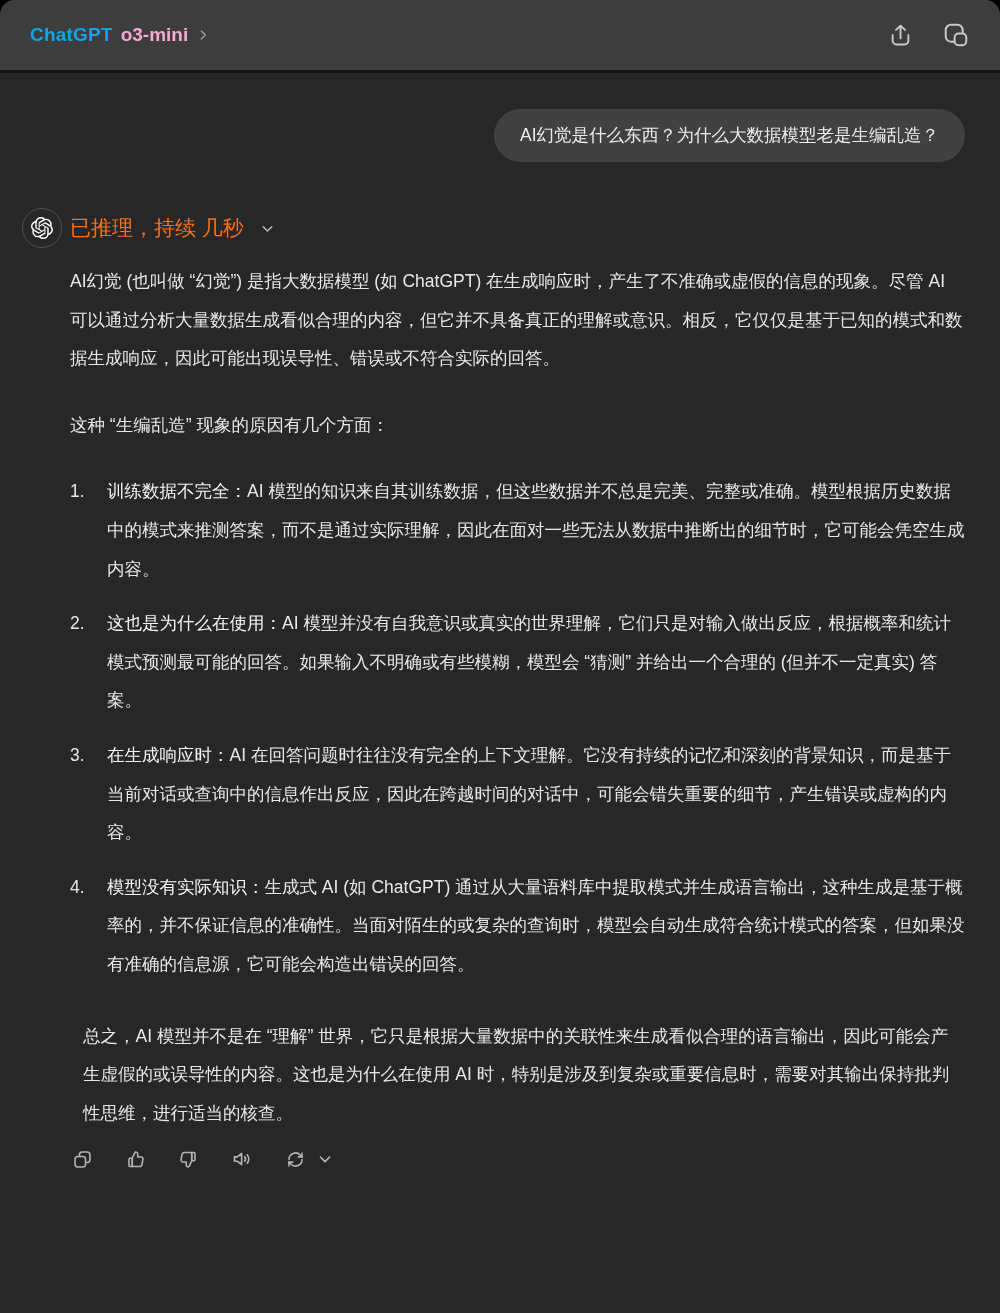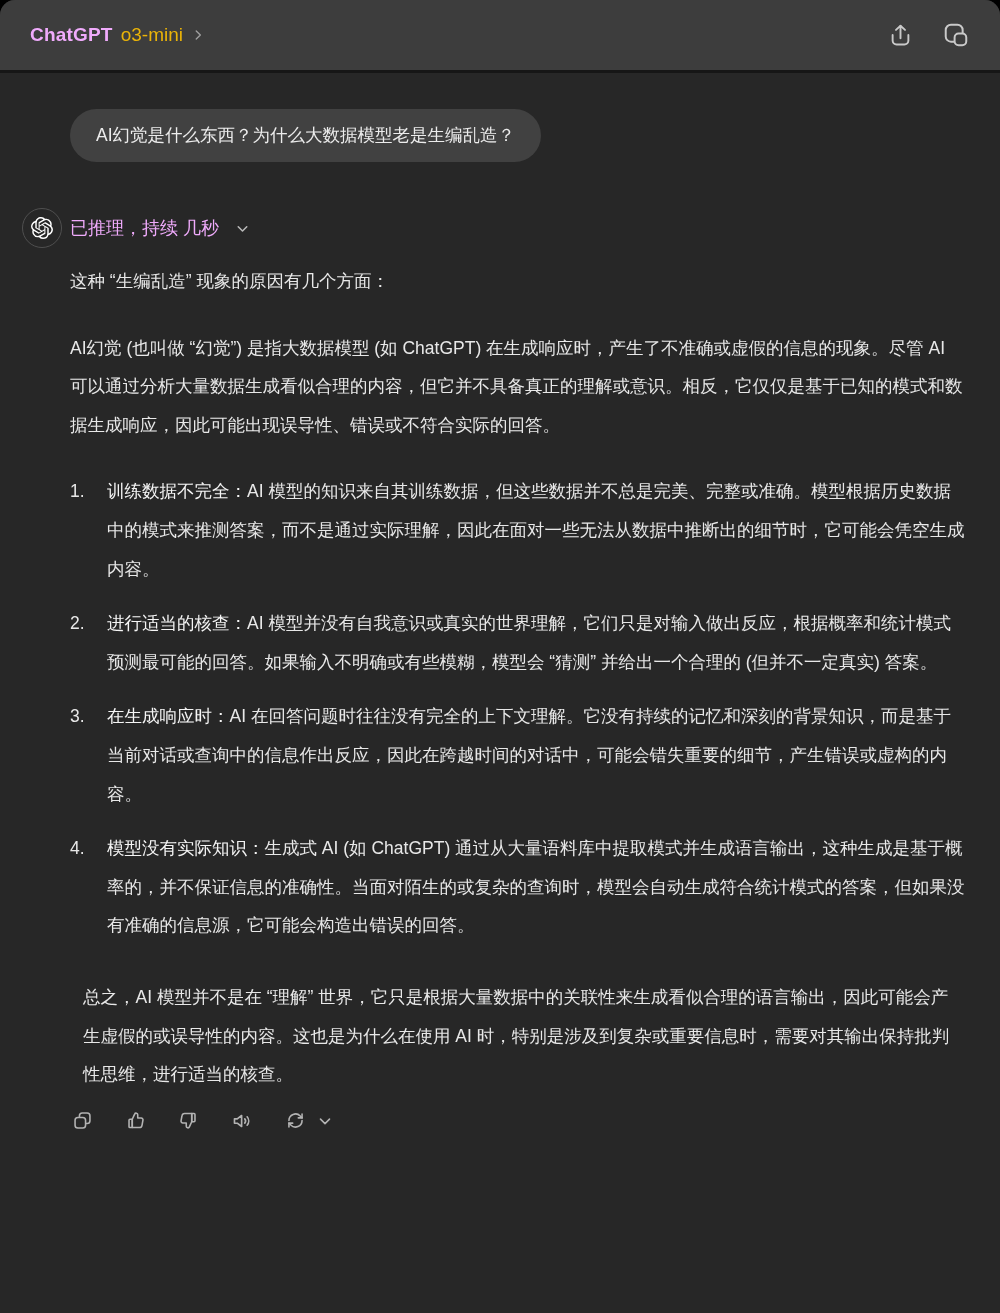--- a/index.html
+++ b/index.html
@@ -12,42 +12,42 @@
     width:1000px; height:1313px; background:#272727;
     border-radius:15px 15px 0 0; overflow:hidden;
   }
   
   .titlebar {
     height:73px; background:#3d3d3d; border-bottom:3px solid #161616;
     display:flex; align-items:center; justify-content:space-between;
     padding:0 30px;
   }
   .title-group { display:flex; align-items:center; gap:8px; cursor:pointer; }
-  .app-name { color:#f0abfc; font-size:19px; font-weight:700; letter-spacing:.2px; }
-  .model-name { color:#eab308; font-size:19px; font-weight:400; }
+  .app-name { color:#0ea5e9; font-size:19px; font-weight:700; letter-spacing:.2px; }
+  .model-name { color:#f9a8d4; font-size:19px; font-weight:700; }
   .chev-right { color:#9e9e9e; display:flex; }
   .titlebar-actions { display:flex; align-items:center; gap:28px; }
   .tb-btn { background:none; border:none; padding:0; color:#c9c9c9; cursor:pointer; display:flex; }
   
   .chat { padding:36px 35px 0 70px; position:relative; }
-  .user-row { display:flex; }
+  .user-row { display:flex; justify-content:flex-end; }
   .user-bubble {
     background:#414141; color:#ececec; font-size:17.5px; line-height:27px;
     padding:13px 26px; border-radius:27px; max-width:720px;
   }
   .reasoning-row {
     position:relative; margin:46px 0 14px; height:40px;
     display:flex; align-items:center; gap:15px;
   }
   .logo-circle {
     position:absolute; left:-48px; top:0; width:40px; height:40px;
     border:1px solid #4f4f4f; border-radius:50%;
     display:flex; align-items:center; justify-content:center; color:#fff;
   }
-  .reasoning-text { color:#f0abfc; font-size:18px; cursor:pointer; }
+  .reasoning-text { color:#f97316; font-size:21px; cursor:pointer; }
   .reasoning-chevron { color:#b9b9b9; display:flex; cursor:pointer; }
   
   .md { color:#e8e8e8; font-size:17.5px; line-height:38.6px; }
   .md p { margin:0 0 28px; }
   .md ol { list-style:none; margin:0; padding:0; }
   .md li { display:flex; margin:0 0 16px; }
   .md li:last-child { margin-bottom:0; }
   .li-num { width:37px; flex-shrink:0; }
   .li-term { font-weight:400; color:#f5f5f5; }
   .md .closing { margin:33px 13px 0; }
@@ -107,31 +107,31 @@
       </span>
       <span class="reasoning-text">已推理，持续 几秒</span>
       <span class="reasoning-chevron">
         <svg width="17" height="17" viewBox="0 0 24 24" fill="none" stroke="currentColor" stroke-width="2.2" stroke-linecap="round" stroke-linejoin="round">
             <polyline points="6 9.5 12 15.5 18 9.5"></polyline>
           </svg>
       </span>
     </div>
 
     <div class="md">
+      <p>AI幻觉 (也叫做 “幻觉”) 是指大数据模型 (如 ChatGPT) 在生成响应时，产生了不准确或虚假的信息的现象。尽管 AI 可以通过分析大量数据生成看似合理的内容，但它并不具备真正的理解或意识。相反，它仅仅是基于已知的模式和数据生成响应，因此可能出现误导性、错误或不符合实际的回答。</p>
       <p>这种 “生编乱造” 现象的原因有几个方面：</p>
-      <p>AI幻觉 (也叫做 “幻觉”) 是指大数据模型 (如 ChatGPT) 在生成响应时，产生了不准确或虚假的信息的现象。尽管 AI 可以通过分析大量数据生成看似合理的内容，但它并不具备真正的理解或意识。相反，它仅仅是基于已知的模式和数据生成响应，因此可能出现误导性、错误或不符合实际的回答。</p>
 
       <ol>
         <li>
           <span class="li-num">1.</span>
           <span class="li-body"><b class="li-term">训练数据不完全：</b><span>AI 模型的知识来自其训练数据，但这些数据并不总是完美、完整或准确。模型根据历史数据中的模式来推测答案，而不是通过实际理解，因此在面对一些无法从数据中推断出的细节时，它可能会凭空生成内容。</span></span>
         </li>
         <li>
           <span class="li-num">2.</span>
-          <span class="li-body"><b class="li-term">进行适当的核查：</b><span>AI 模型并没有自我意识或真实的世界理解，它们只是对输入做出反应，根据概率和统计模式预测最可能的回答。如果输入不明确或有些模糊，模型会 “猜测” 并给出一个合理的 (但并不一定真实) 答案。</span></span>
+          <span class="li-body"><b class="li-term">这也是为什么在使用：</b><span>AI 模型并没有自我意识或真实的世界理解，它们只是对输入做出反应，根据概率和统计模式预测最可能的回答。如果输入不明确或有些模糊，模型会 “猜测” 并给出一个合理的 (但并不一定真实) 答案。</span></span>
         </li>
         <li>
           <span class="li-num">3.</span>
           <span class="li-body"><b class="li-term">在生成响应时：</b><span>AI 在回答问题时往往没有完全的上下文理解。它没有持续的记忆和深刻的背景知识，而是基于当前对话或查询中的信息作出反应，因此在跨越时间的对话中，可能会错失重要的细节，产生错误或虚构的内容。</span></span>
         </li>
         <li>
           <span class="li-num">4.</span>
           <span class="li-body"><b class="li-term">模型没有实际知识：</b><span>生成式 AI (如 ChatGPT) 通过从大量语料库中提取模式并生成语言输出，这种生成是基于概率的，并不保证信息的准确性。当面对陌生的或复杂的查询时，模型会自动生成符合统计模式的答案，但如果没有准确的信息源，它可能会构造出错误的回答。</span></span>
         </li>
       </ol>

